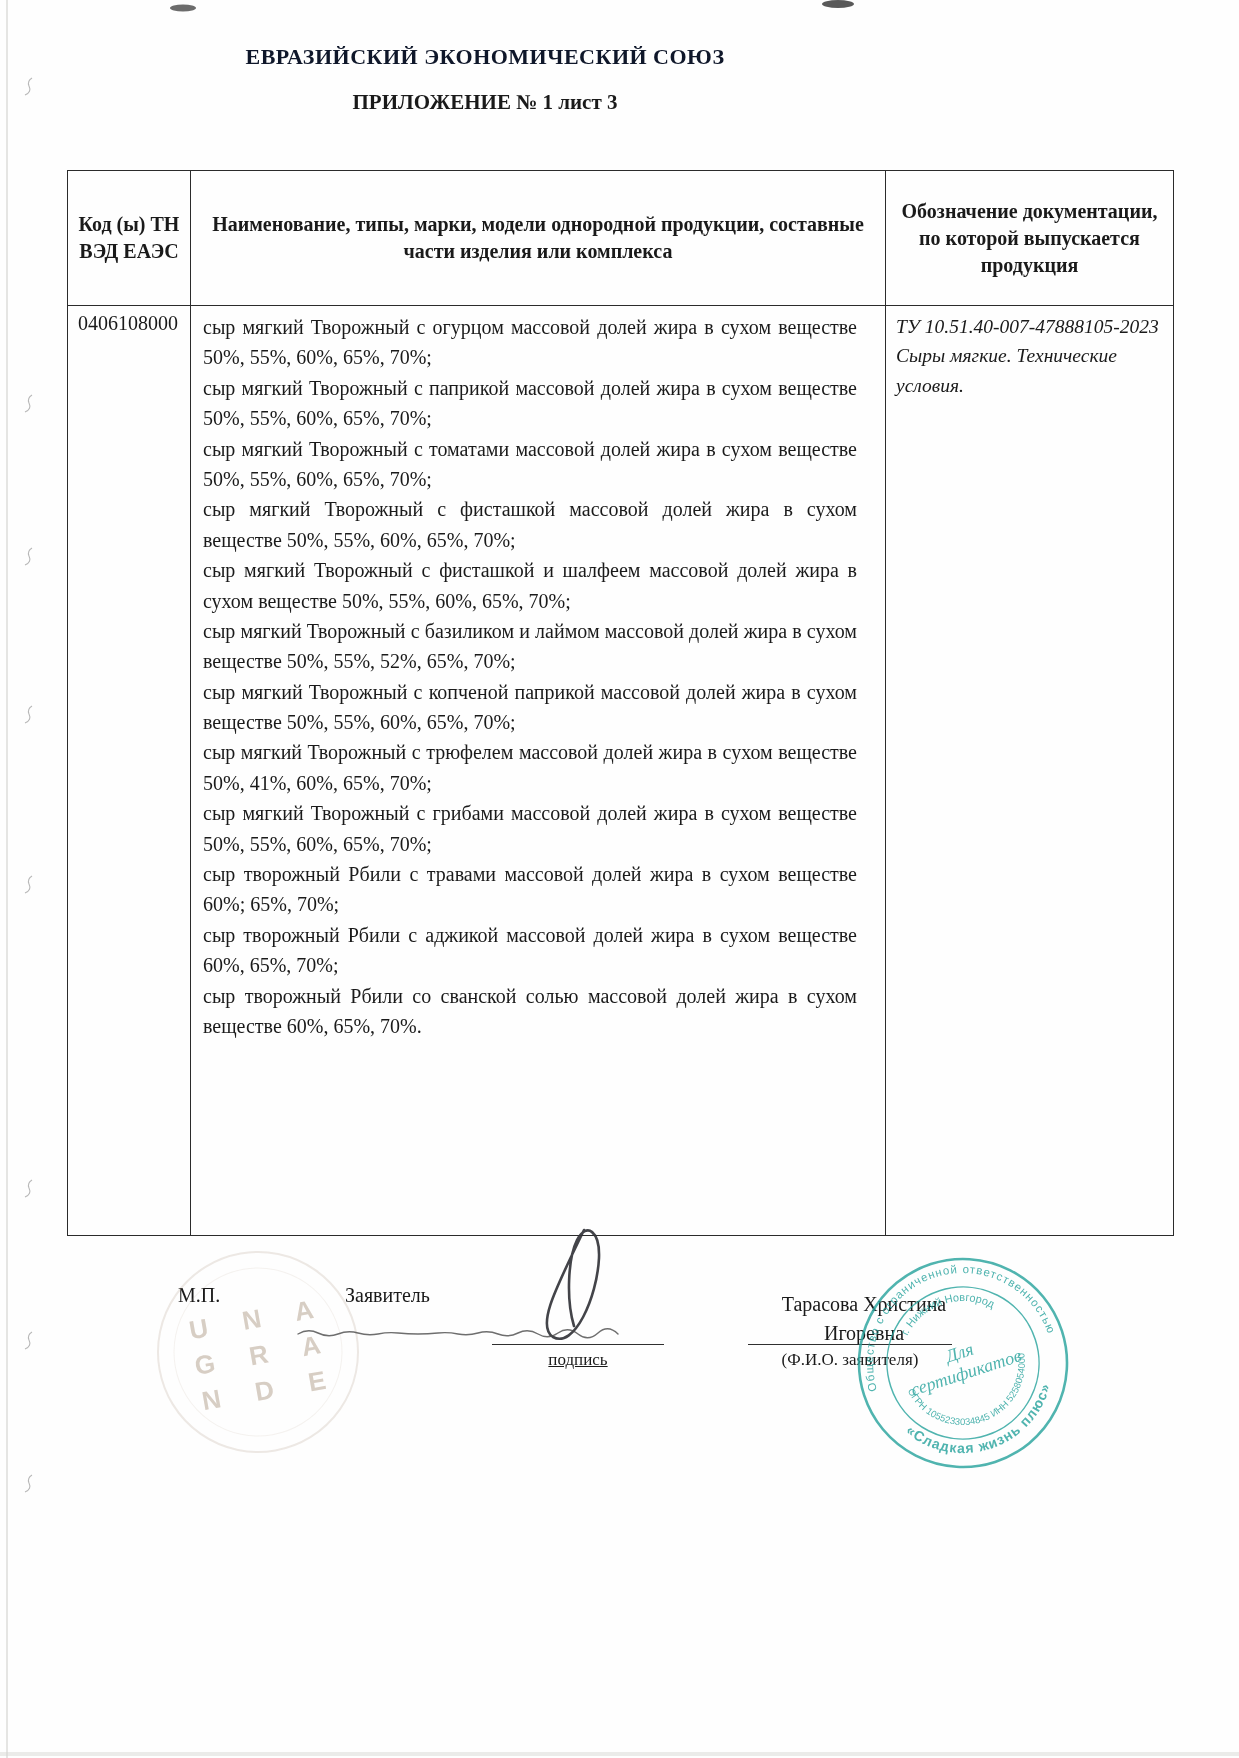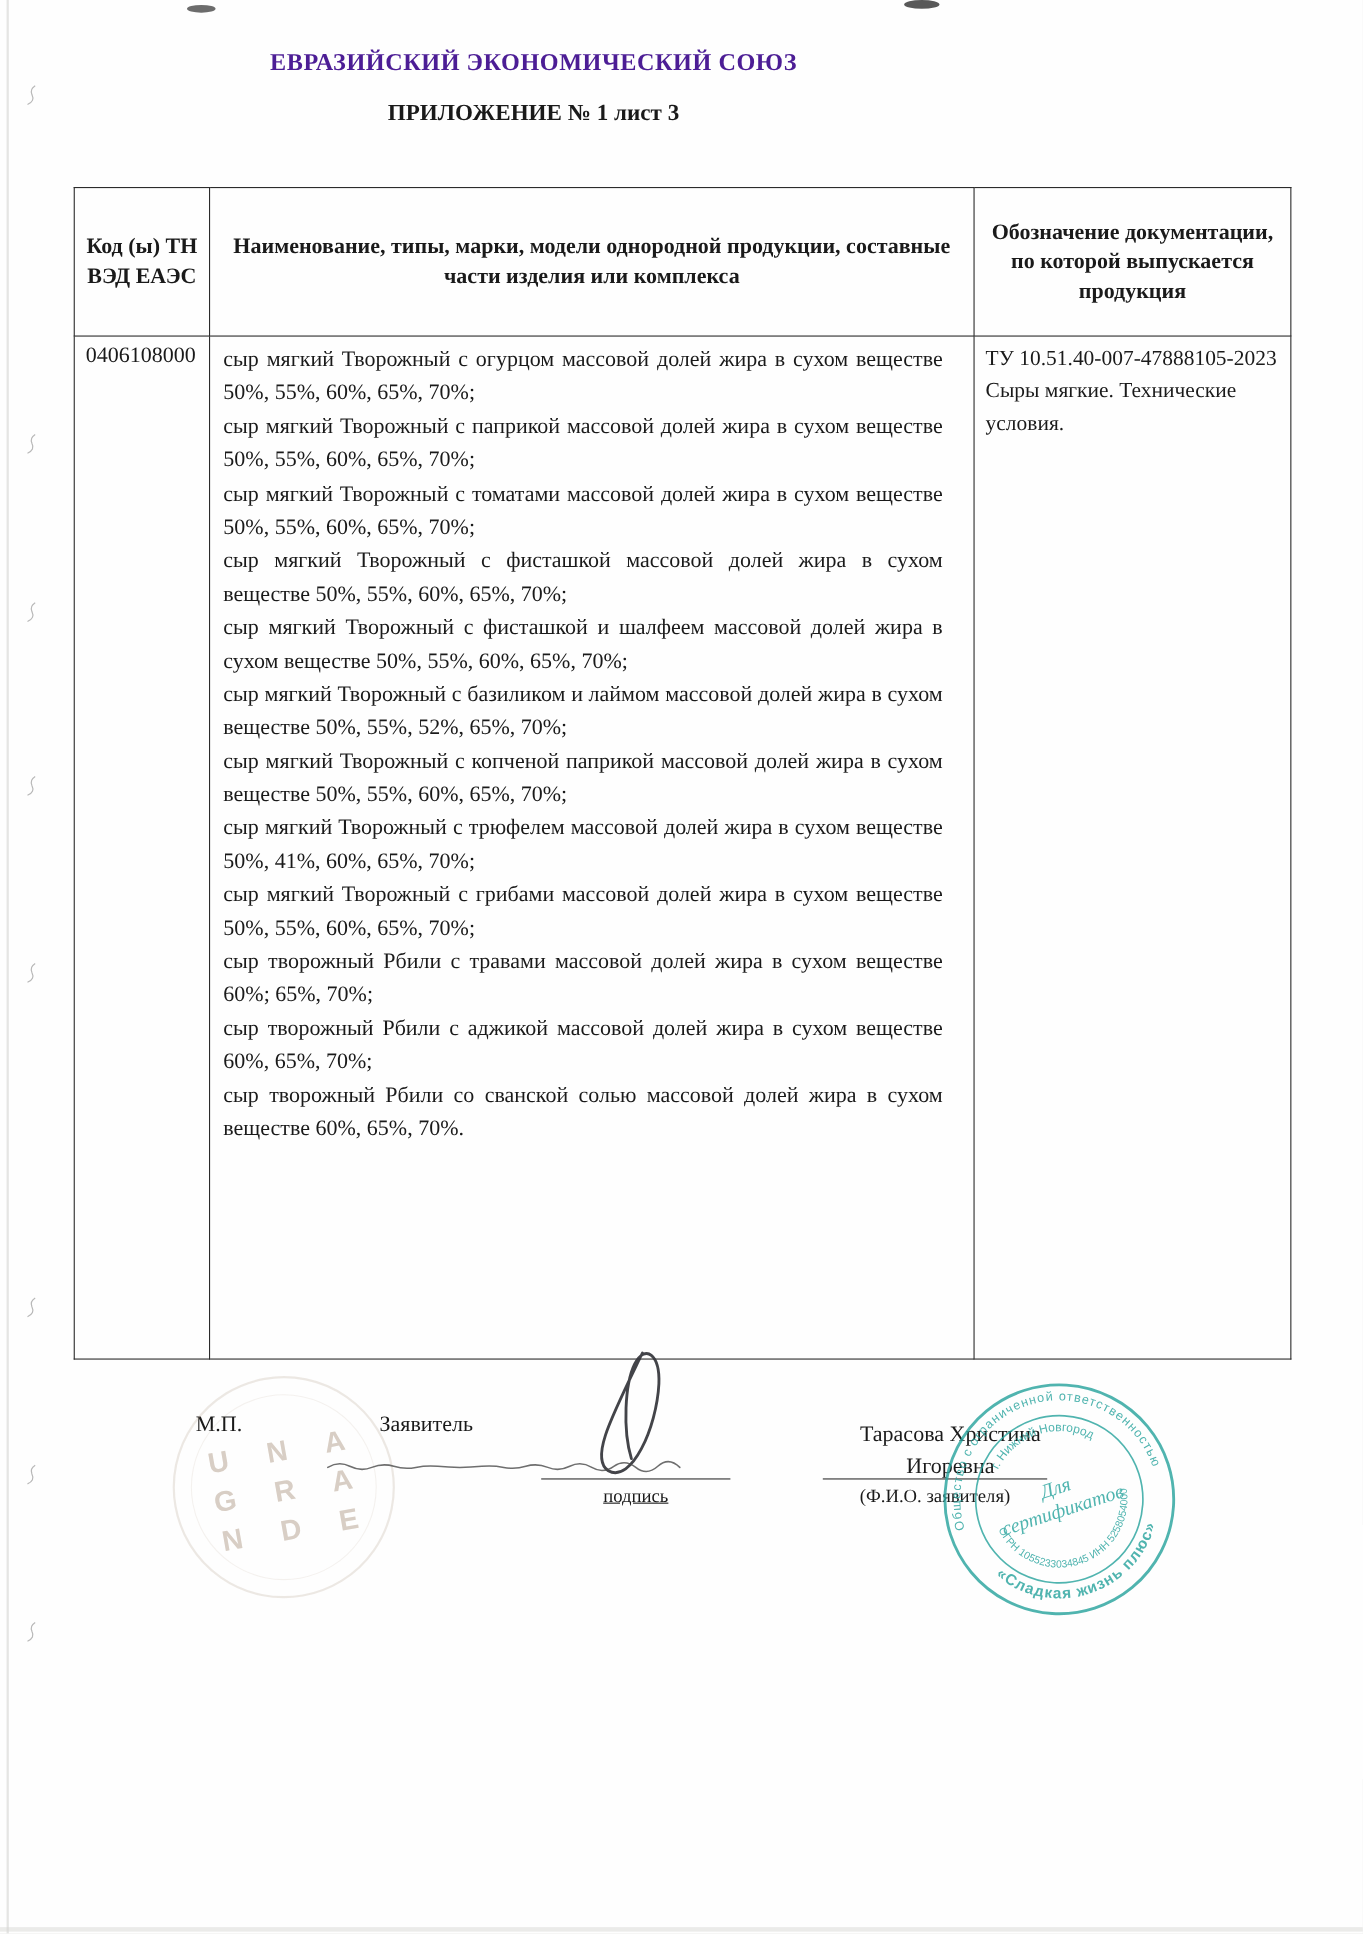--- a/index.html
+++ b/index.html
@@ -4,38 +4,38 @@
 <style>
   * { margin:0; padding:0; box-sizing:border-box; }
   html,body { background:#e9e9e6; }
   .page {
     position:relative; width:1239px; height:1758px; margin:0 auto;
     background:#fefefe; font-family:"Liberation Serif", serif; color:#1a1a1a;
     overflow:hidden;
   }
   
   .titles { position:absolute; left:70px; top:44px; width:830px; text-align:center; font-weight:bold; }
-  .title-union { font-size:22px; letter-spacing:0.5px; margin-bottom:20px; color:#4c1d95; }
+  .title-union { font-size:22px; letter-spacing:0.5px; margin-bottom:20px; color:#0f172a; }
   .title-annex { font-size:21px; margin-bottom:20px; }
   .title-decl  { font-size:22px; }
   
   table.decl-table {
     position:absolute; left:67px; top:170px; width:1106px;
     border-collapse:collapse; table-layout:fixed;
   }
   .decl-table th, .decl-table td { border:1.6px solid #2b2b2b; }
   .decl-table th {
     font-size:20px; font-weight:bold; line-height:1.35;
     padding:10px 8px; vertical-align:middle; text-align:center; height:135px;
   }
   .decl-table td { vertical-align:top; font-size:20px; }
   td.code-cell { padding:6px 4px 0 10px; height:930px; }
   td.products-cell { padding:6px 28px 0 12px; }
   td.products-cell p { text-align:justify; line-height:1.52; margin:0; }
-  td.doc-cell { padding:6px 10px 0 10px; font-size:19.5px; line-height:1.5; }
+  td.doc-cell { padding:6px 10px 0 10px; font-size:19.5px; line-height:1.5;font-style:italic; }
   
   .mp-label        { position:absolute; left:178px; top:1284px; font-size:20px; }
   .applicant-label { position:absolute; left:345px; top:1284px; font-size:20px; }
   .sig-line  { position:absolute; left:492px; top:1344px; width:172px; border-top:1.6px solid #2f2f2f; }
   .sig-caption { position:absolute; left:492px; top:1350px; width:172px; text-align:center; font-size:17px;text-decoration:underline; }
   .applicant-name { position:absolute; left:752px; top:1278px; width:224px; text-align:center; font-size:20px; line-height:1.45;margin-top:12px; }
   .name-line { position:absolute; left:748px; top:1344px; width:204px; border-top:1.6px solid #2f2f2f; }
   .name-caption { position:absolute; left:730px; top:1350px; width:240px; text-align:center; font-size:17px; }
   
   .overlay, .stamp { position:absolute; pointer-events:none; }

